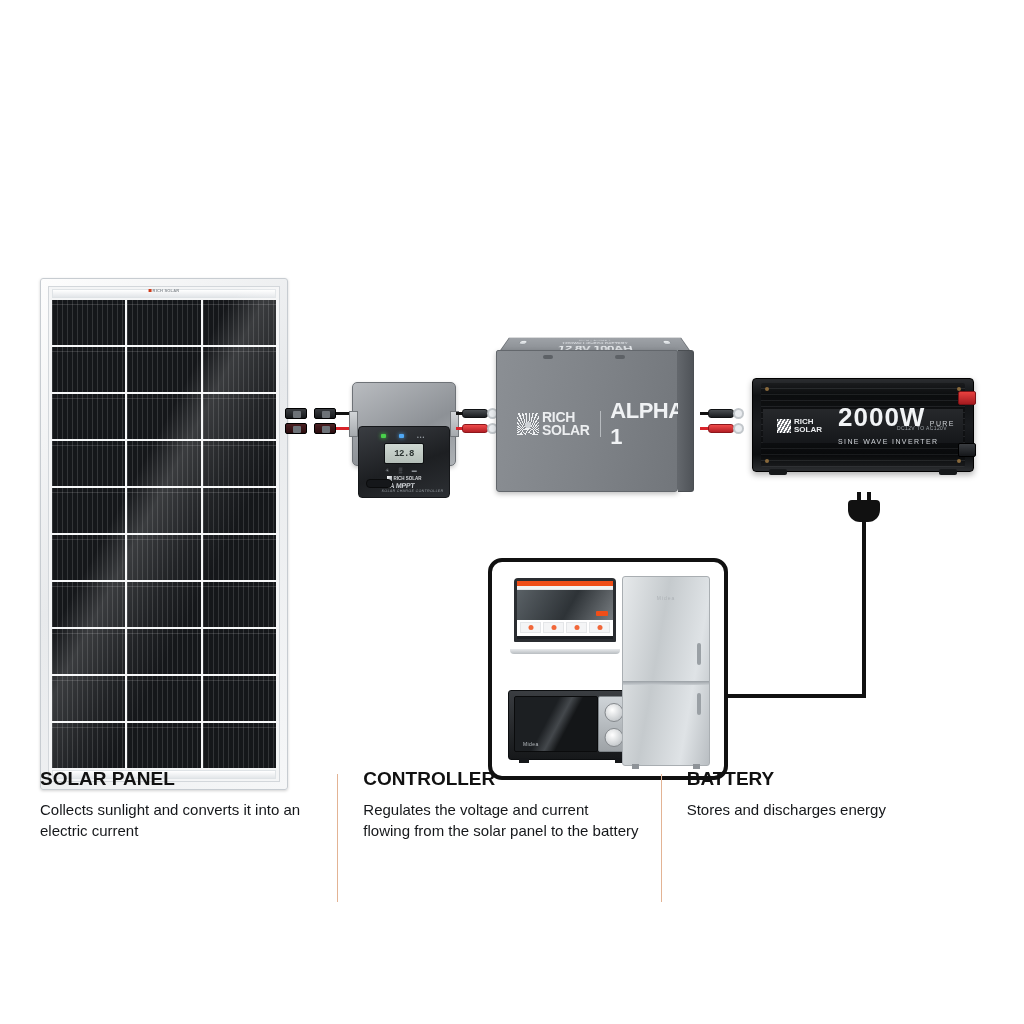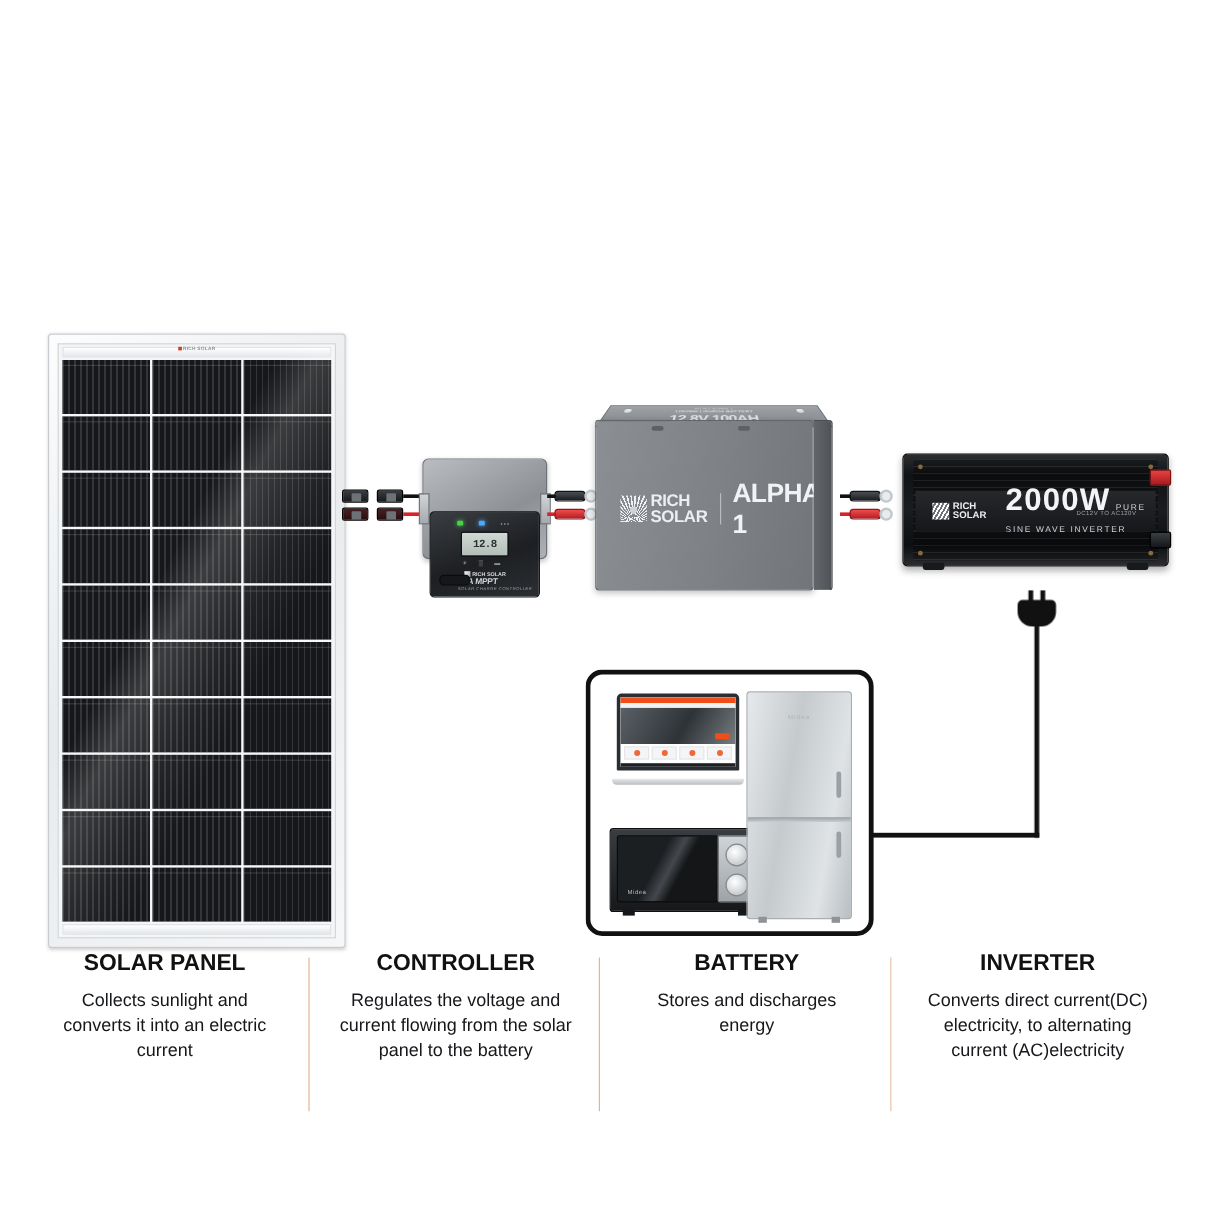--- a/index.html
+++ b/index.html
@@ -234,21 +234,21 @@
   .mw-panel { position:absolute; right:5px; top:5px; width:32px; height:56px;
     background:linear-gradient(#cfd4d8,#9ea3a7); border:1px solid #7e8488;
     border-radius:2px; }
   .mw-knob { position:absolute; left:50%; transform:translateX(-50%);
     width:19px; height:19px; border-radius:50%;
     background:radial-gradient(circle at 40% 35%,#fff,#b3b8bc); border:1px solid #85898d; }
   .mw-knob.k1 { top:6px; } .mw-knob.k2 { top:31px; }
   .mw-foot { position:absolute; bottom:-4px; width:10px; height:5px; background:#15171a; }
 
   
-  .legend { position:absolute; left:0; top:792px; width:1024px; height:200px;text-align:center; }
+  .legend { position:absolute; left:0; top:768px; width:1024px; height:200px; }
   .legend-grid { position:relative; display:flex; width:1024px; padding:0 40px; }
   .lg-col { position:relative; flex:1; padding-right:22px; }
   .lg-col + .lg-col { padding-left:26px; }
   .lg-sep { position:absolute; left:0; top:6px; width:1px; height:128px;
     background:#e3b394; }
   .lg-title { font-size:19px; font-weight:bold; color:#111; letter-spacing:0;
     line-height:22px; margin-bottom:9px; font-family:"Liberation Sans", sans-serif; }
   .lg-desc { font-size:15px; color:#15171a; line-height:21px; }
 </style>
 </head>
@@ -472,21 +472,16 @@
         <div class="lg-title">CONTROLLER</div>
         <div class="lg-desc">Regulates the voltage and current flowing from the solar panel to the battery</div>
       </div>
 
       <div class="lg-col">
         <span class="lg-sep"></span>
         <div class="lg-title">BATTERY</div>
         <div class="lg-desc">Stores and discharges energy</div>
       </div>
 
-      <div class="lg-col">
-        <span class="lg-sep"></span>
-        <div class="lg-title">INVERTER</div>
-        <div class="lg-desc">Converts direct current(DC) electricity, to alternating current (AC)electricity</div>
-      </div>
 
     </div>
   </div>
 </div>
 
 </body></html>

